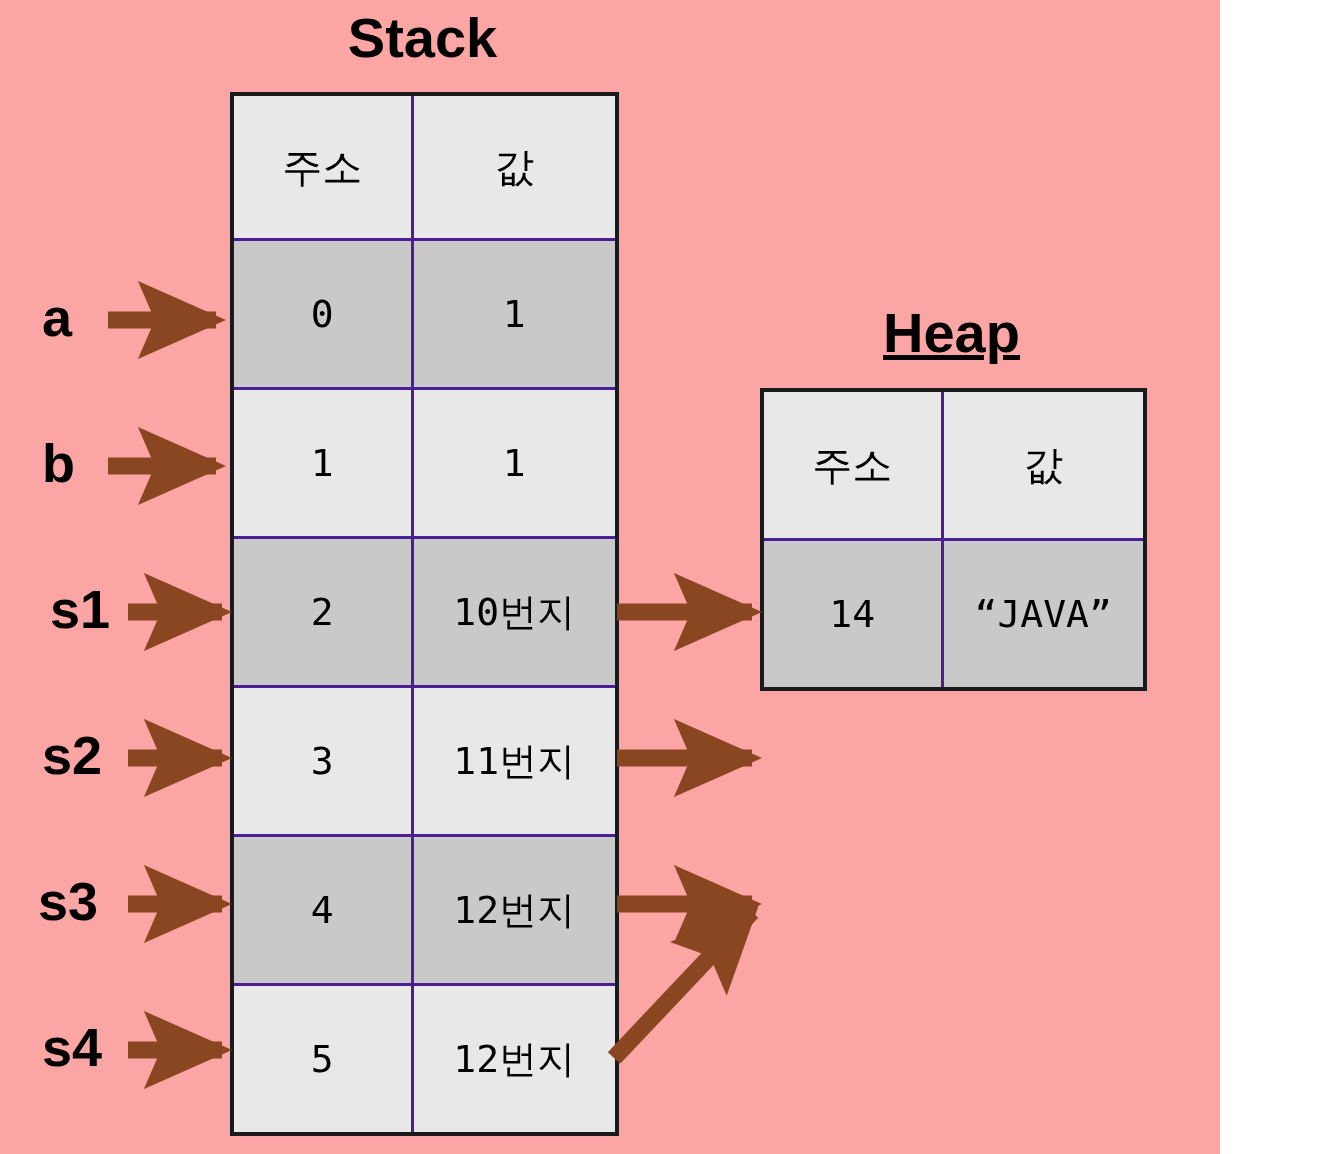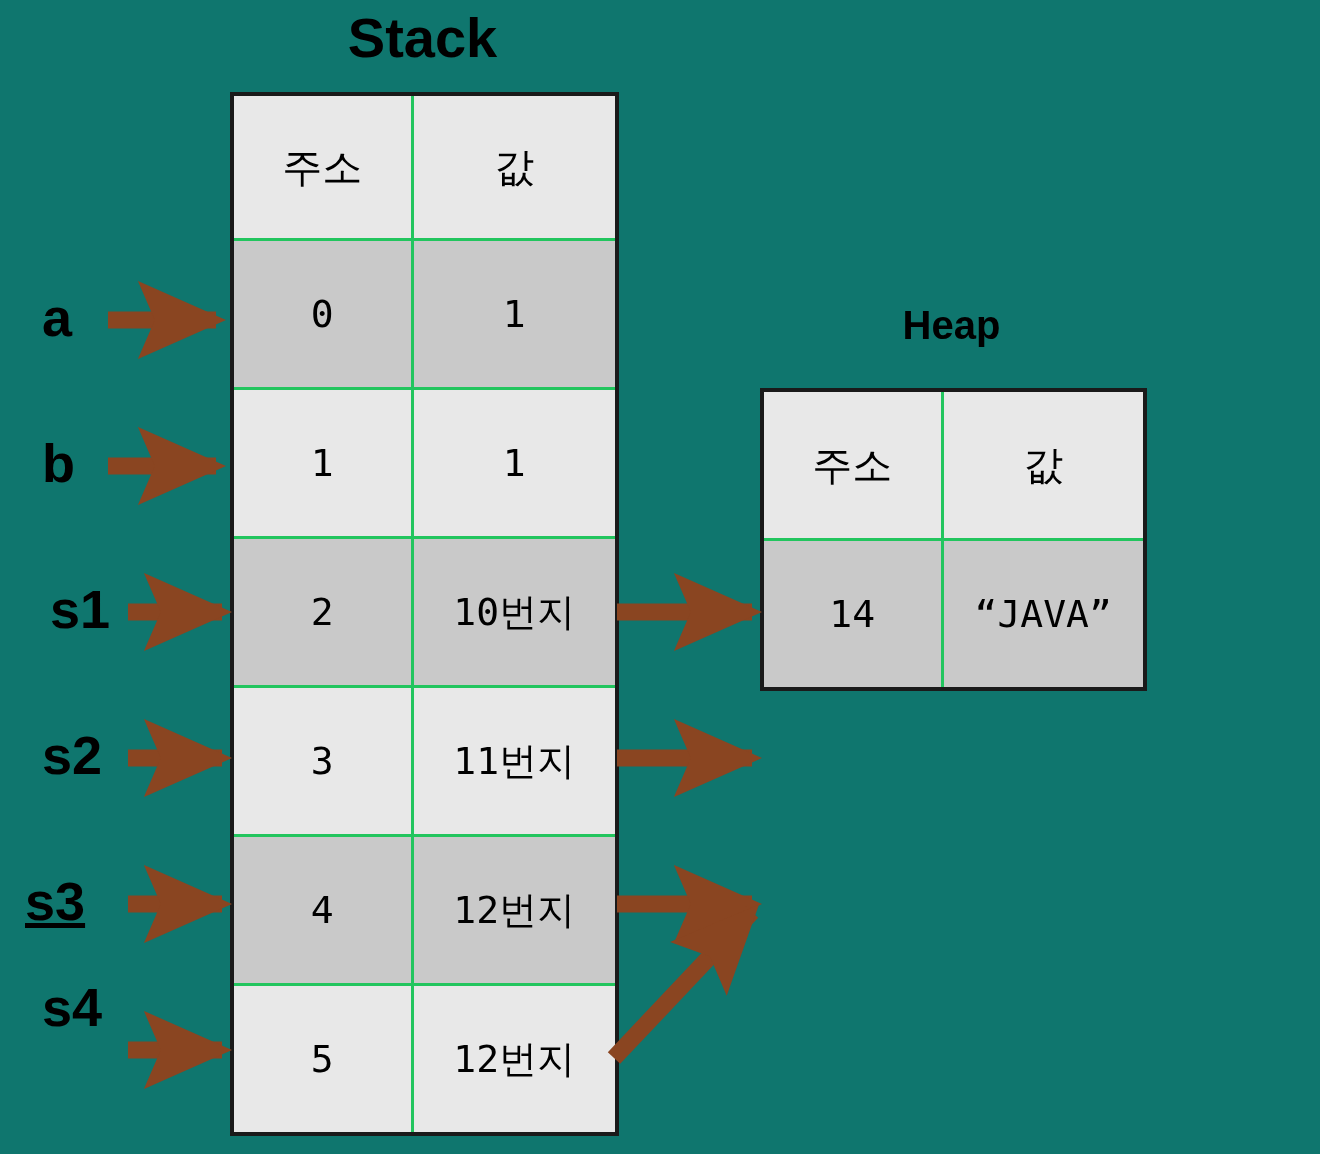--- a/index.html
+++ b/index.html
@@ -2,23 +2,23 @@
 <html><head>
 <meta charset="utf-8">
 <style>
   html, body {
     margin: 0;
     padding: 0;
     background: #ffffff;
   }
   #canvas {
     position: relative;
-    width: 1320px;
+    width: 1220px;
     height: 1154px;
-    background: #0f766e;
+    background: #fca5a5;
     overflow: hidden;
     font-family: "Liberation Sans", sans-serif;
   }
 
   
   .table-title {
     position: absolute;
     font-family: "Liberation Sans", sans-serif;
     font-weight: bold;
     color: #000000;
@@ -29,33 +29,34 @@
   #stack-title {
     left: 230px;
     top: 10px;
     width: 385px;
     font-size: 56px;
   }
   #heap-title {
     left: 760px;
     top: 305px;
     width: 383px;
-    font-size: 40px;
+    font-size: 56px;
+    text-decoration: underline;
   }
 
   
   .mem-table {
     position: absolute;
     border-collapse: collapse;
     table-layout: fixed;
     border: 4px solid #1a1a1a;
     background: #e8e8e8;
   }
   .mem-table td {
-    border: 3px solid #22c55e;
+    border: 3px solid #4c1d95;
     text-align: center;
     vertical-align: middle;
     color: #000000;
     font-family: "DejaVu Sans Mono", monospace;
     font-size: 38px;
     padding: 0;
     overflow: hidden;
   }
   .mem-table td.head {
     font-family: "Liberation Sans", sans-serif;
@@ -175,22 +176,22 @@
         <td class="addr-cell">14</td>
         <td class="val-cell">“JAVA”</td>
       </tr>
     </tbody>
   </table>
 
   <div class="var-label" style="left:42px; top:290px;">a</div>
   <div class="var-label" style="left:42px; top:436px;">b</div>
   <div class="var-label" style="left:50px; top:582px;">s1</div>
   <div class="var-label" style="left:42px; top:728px;">s2</div>
-  <div class="var-label" style="left:25px; top:874px;text-decoration:underline;">s3</div>
-  <div class="var-label" style="left:42px; top:980px;">s4</div>
+  <div class="var-label" style="left:38px; top:874px;">s3</div>
+  <div class="var-label" style="left:42px; top:1020px;">s4</div>
 
   <svg id="arrow-layer" viewBox="0 0 1320 1154">
     <defs>
       <marker id="ah" markerWidth="5.2" markerHeight="4.6" refX="4.6" refY="2.3" orient="auto" markerUnits="strokeWidth">
         <path d="M0,0 L5.2,2.3 L0,4.6 L1.0,2.3 Z" fill="#8A4521"></path>
       </marker>
       <marker id="ah2" markerWidth="5.2" markerHeight="4.6" refX="4.6" refY="2.3" orient="auto" markerUnits="strokeWidth">
         <path d="M0,0 L5.2,2.3 L0,4.6 L1.0,2.3 Z" fill="#8A4521"></path>
       </marker>
     </defs>

